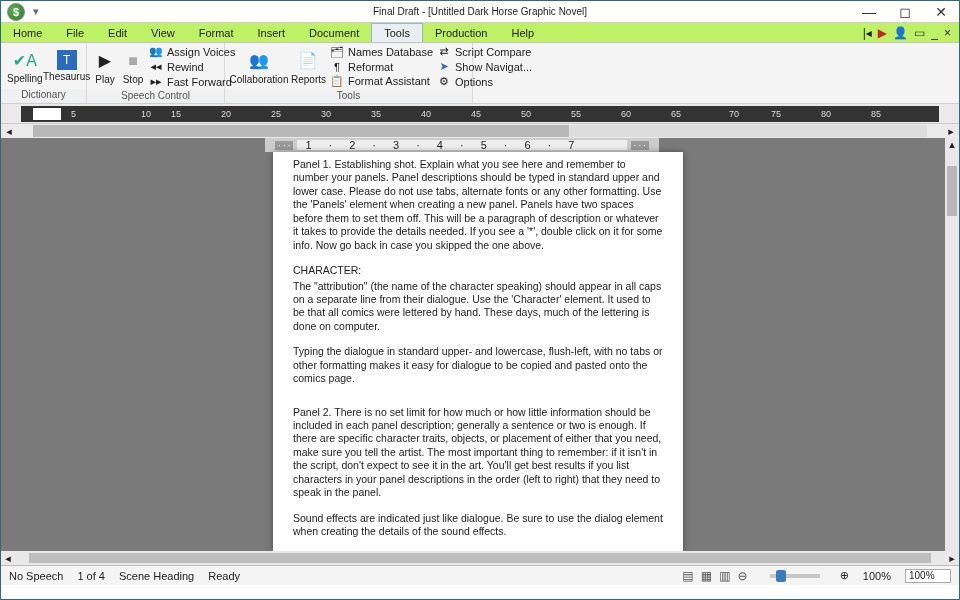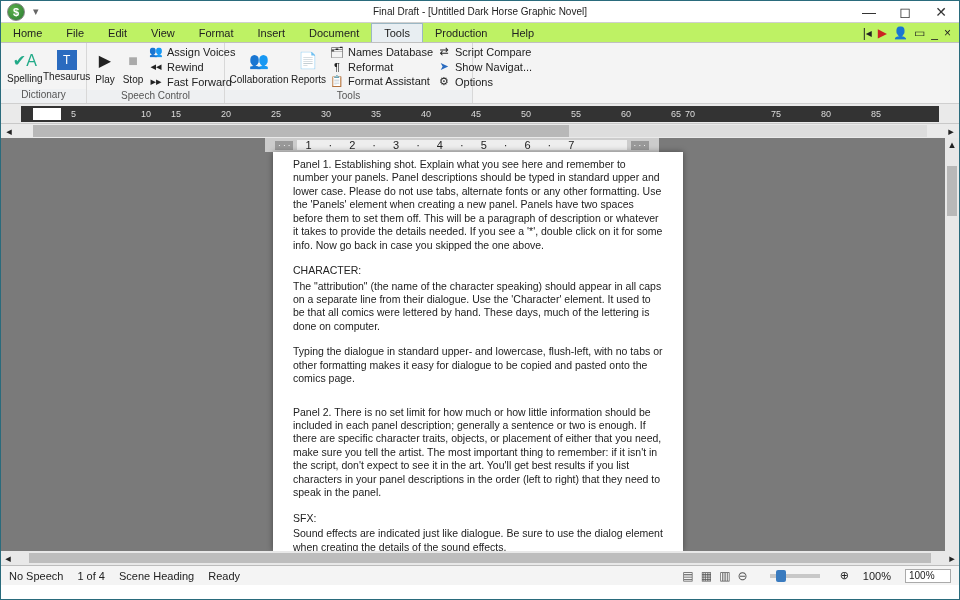--- a/index.html
+++ b/index.html
@@ -183,21 +183,21 @@
         <span class="tick" style="left: 200px;">20</span>
         <span class="tick" style="left: 250px;">25</span>
         <span class="tick" style="left: 300px;">30</span>
         <span class="tick" style="left: 350px;">35</span>
         <span class="tick" style="left: 400px;">40</span>
         <span class="tick" style="left: 450px;">45</span>
         <span class="tick" style="left: 500px;">50</span>
         <span class="tick" style="left: 550px;">55</span>
         <span class="tick" style="left: 600px;">60</span>
         <span class="tick" style="left: 650px;">65</span>
-        <span class="tick" style="left: 664px;">70</span>
+        <span class="tick" style="left: 708px;">70</span>
         <span class="tick" style="left: 750px;">75</span>
         <span class="tick" style="left: 800px;">80</span>
         <span class="tick" style="left: 850px;">85</span>
         <span class="tick" style="left: 900px; margin-top: 36px;">90</span>
       </div>
   </div>
 </div>
 
 <div class="scroll-row">
   <span style="width:16px;text-align:center">◂</span>
@@ -237,21 +237,20 @@
         <p>The "attribution" (the name of the character speaking) should appear in all caps on a separate line from their dialogue. Use the 'Character' element. It used to be that all comics were lettered by hand. These days, much of the lettering is done on computer.</p>
       </div>
     <div class="para">
         <p>Typing the dialogue in standard upper- and lowercase, flush-left, with no tabs or other formatting makes it easy for dialogue to be copied and pasted onto the comics page.</p>
       </div>
     <div style="height:8px"></div>
     <div class="para">
         <p>Panel 2. There is no set limit for how much or how little information should be included in each panel description; generally a sentence or two is enough. If there are specific character traits, objects, or placement of either that you need, make sure you tell the artist. The most important thing to remember: if it isn't in the script, don't expect to see it in the art. You'll get best results if you list characters in your panel descriptions in the order (left to right) that they need to speak in the panel.</p>
       </div>
 
-    <p>SFX:</p>
     <div class="para">
         <p>Sound effects are indicated just like dialogue.  Be sure to use the dialog element when creating the details of the sound effects.</p>
       </div>
 
   </div>
   <div class="doc-scroll-v">
     <div style="text-align:center">▴</div>
     <div class="thumb"></div>
   </div>
 </div>

